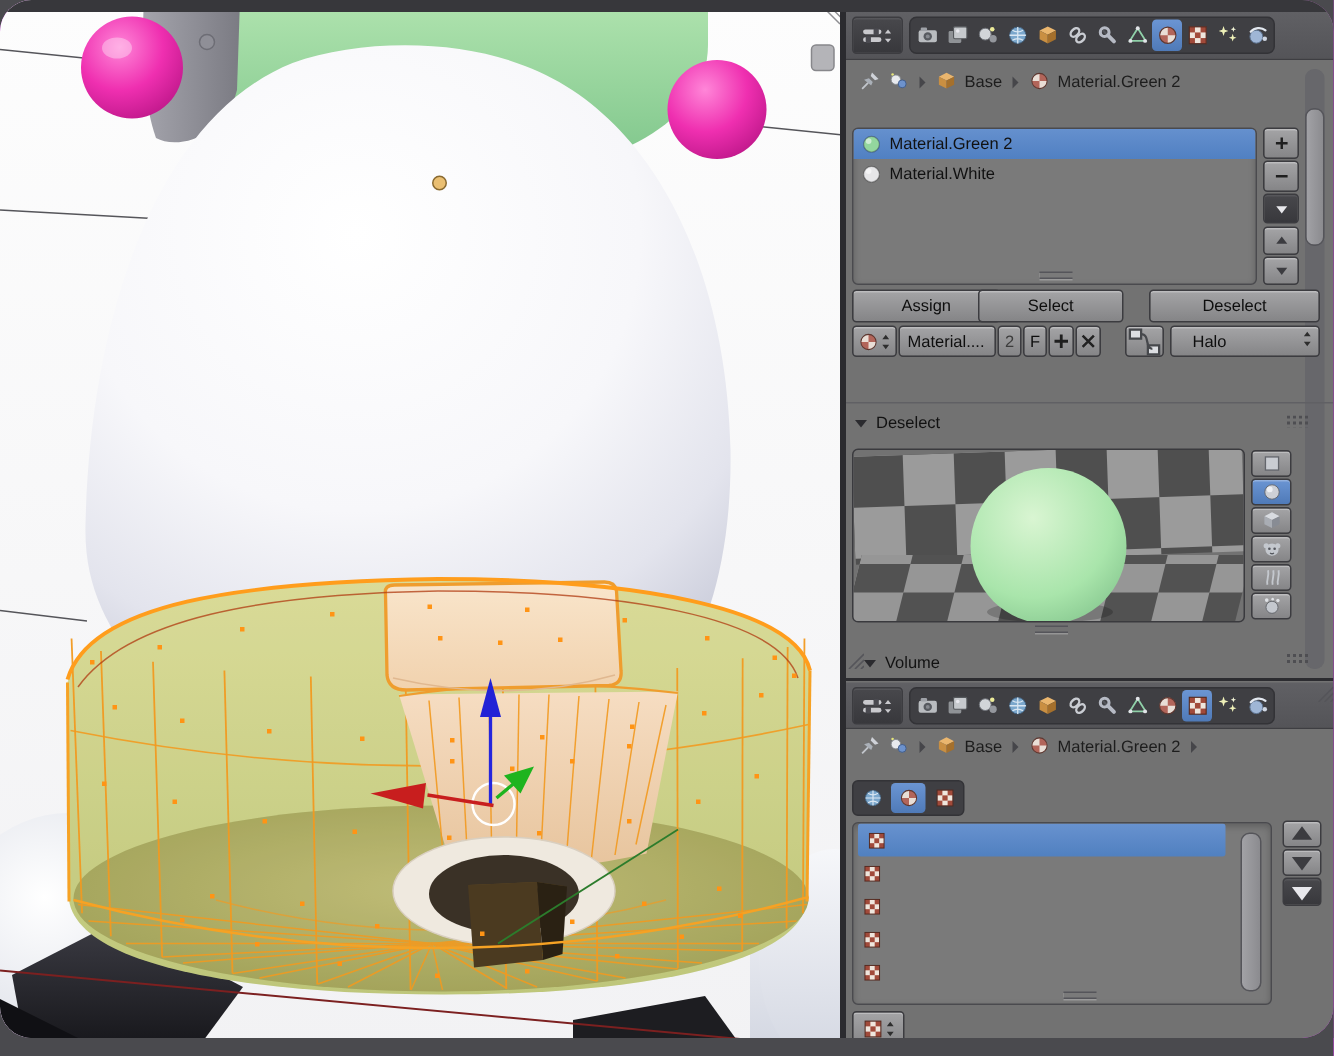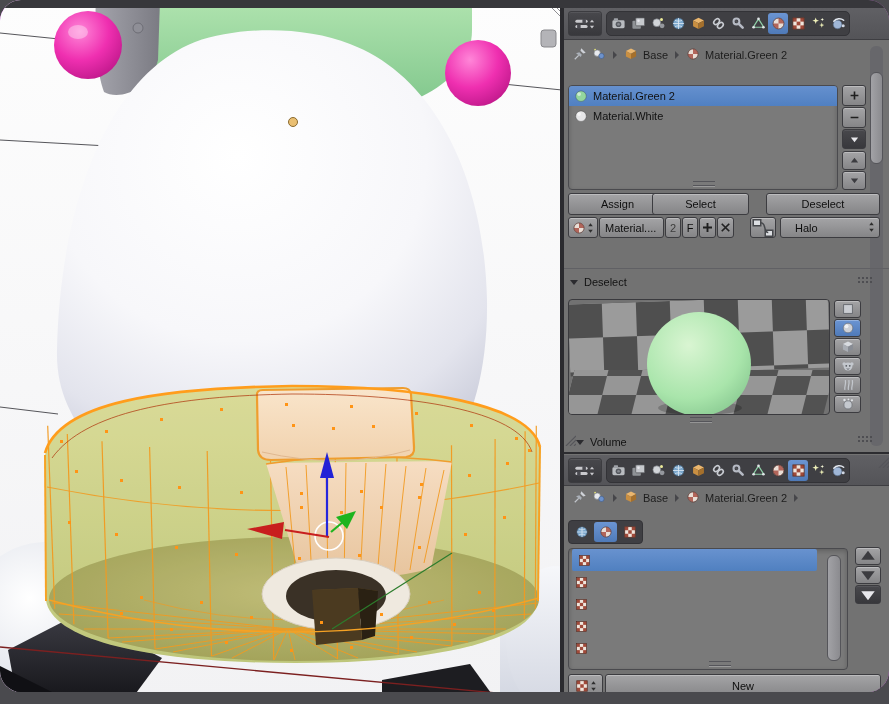--- a/index.html
+++ b/index.html
@@ -909,23 +909,17 @@
             <rect x="6" y="6" width="4" height="4"></rect>
             <rect x="2" y="10" width="4" height="4"></rect>
             <rect x="10" y="10" width="4" height="4"></rect>
           </g>
           <rect x="2" y="2" width="12" height="12" fill="none" stroke="#53291f" stroke-width="0.8"></rect>
         </svg>
         <svg viewBox="0 0 8 16" style="width:7px;height:14px" xmlns="http://www.w3.org/2000/svg">
           <path d="M4 2.5l2.6 3.4H1.4zM4 13.5L1.4 10.1h5.2z" fill="#2e2e2e"></path>
         </svg>
       </div>
-    <div class="btn abs" style="left:41px;top:220px;width:276px;height:24px;position:absolute">
-      <span style="position:absolute;left:10px;top:4px" id="newplus"><svg viewBox="0 0 16 16" xmlns="http://www.w3.org/2000/svg">
-            <path d="M8 3.2v9.6M3.2 8h9.6" stroke="#1f1f1f" stroke-width="2"></path>
-          </svg></span>
-      <span>New</span>
-    </div>
     <div class="abs" style="left:313px;top:238px;width:12px;height:14px" id="cg3"><svg viewBox="0 0 12 12" style="width:12px;height:12px" xmlns="http://www.w3.org/2000/svg">
           <path d="M2 12L12 2M6 12l6-6M10 12l2-2" stroke="#55555a" stroke-width="1.1" fill="none"></path>
         </svg></div>
   </div>
 </div>
 
 </body></html>

